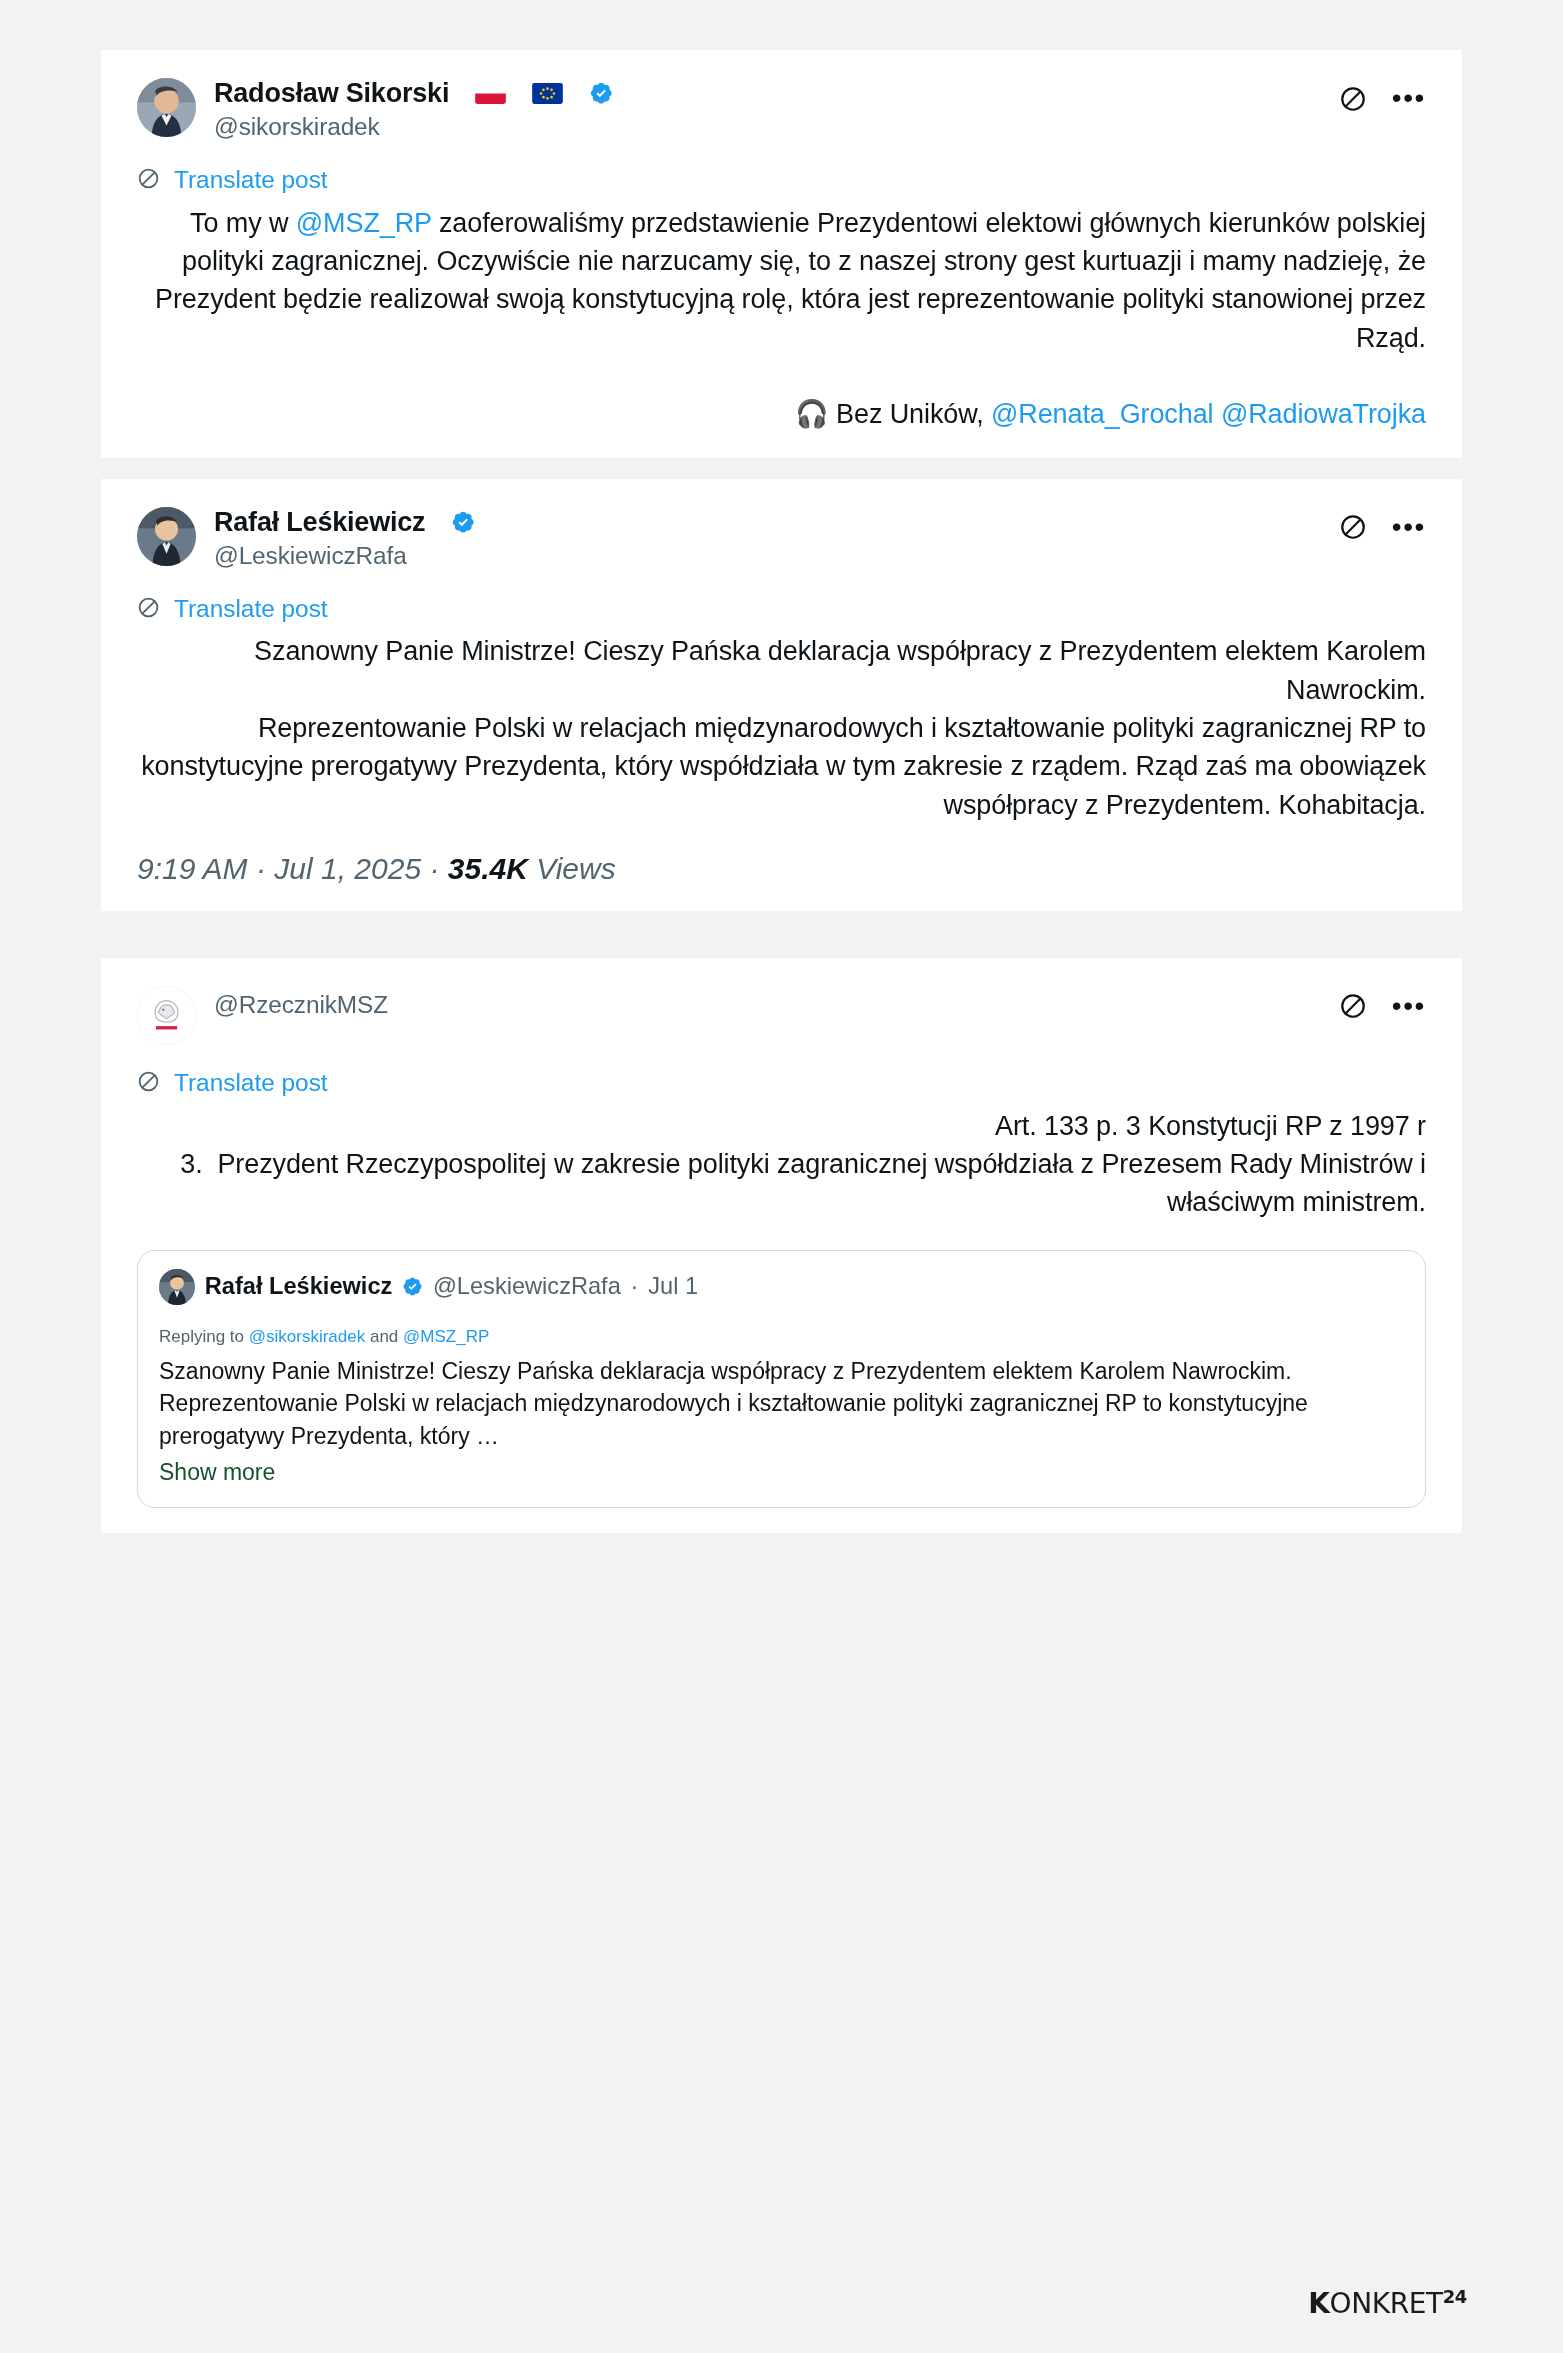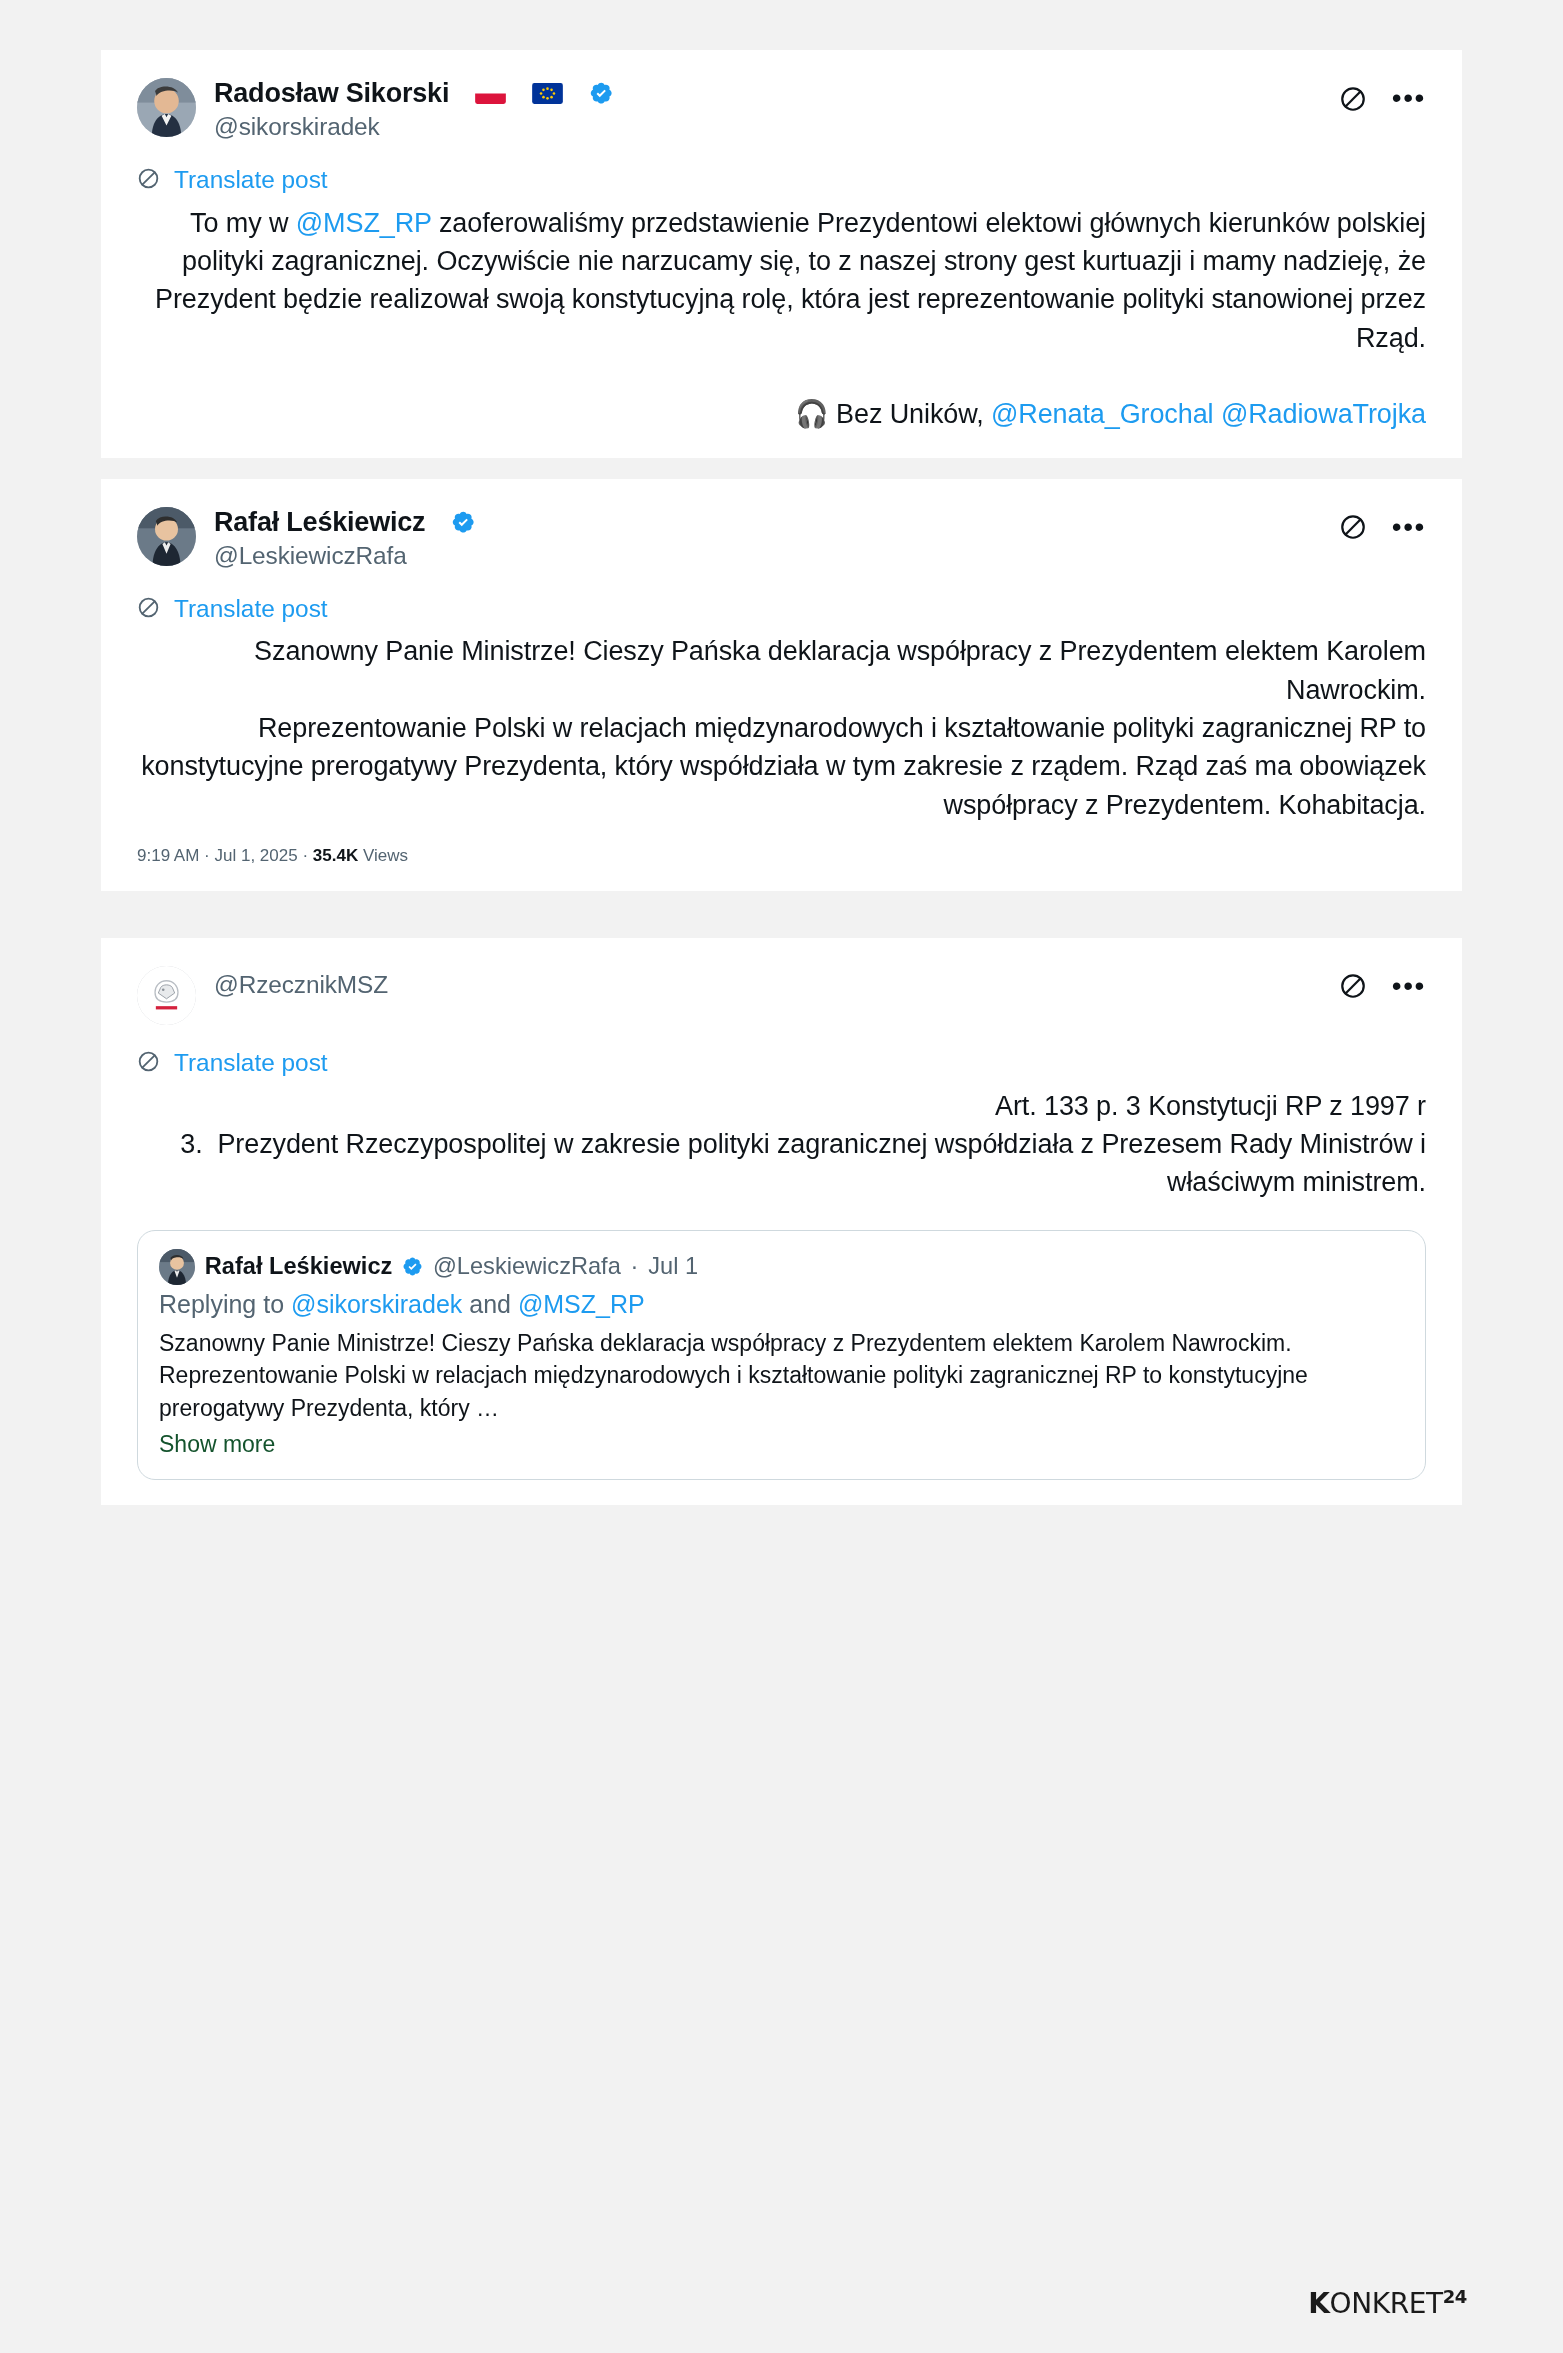--- a/index.html
+++ b/index.html
@@ -119,23 +119,24 @@
     font-size: 27px;
     line-height: 1.42;
     color: #0f1419;
     white-space: pre-wrap;
     word-wrap: break-word;
     letter-spacing: -0.1px;
     text-align: right;
   }
   .mention { color: #1d9bf0; }
   .meta-row {
-    margin-top: 22px;
-    font-size: 17px;
+    margin-top: 28px;
+    font-size: 30px;
     color: #536471;
+    font-style: italic;
   }
   .meta-row b { color: #0f1419; font-weight: bold; }
 
   .quote {
     margin-top: 28px;
     border: 0.8px solid #cfd9de;
     border-radius: 18px;
     padding: 18px 21px 21px 21px;
   }
   .quote-head {
@@ -156,22 +157,22 @@
     font-size: 23.6px;
     font-weight: bold;
     color: #0f1419;
   }
   .quote-verified { width: 21px; height: 21px; }
   .quote-handle {
     font-size: 23.6px;
     color: #536471;
   }
   .replying {
-    margin-top: 5px;
-    font-size: 25px;
+    margin-top: 22px;
+    font-size: 17px;
     color: #536471;
   }
   .replying .mention { color: #1d9bf0; }
   .quote-text {
     margin-top: 8.1px;
     font-size: 23px;
     line-height: 1.42;
     color: #0f1419;
     white-space: pre-wrap;
   }

